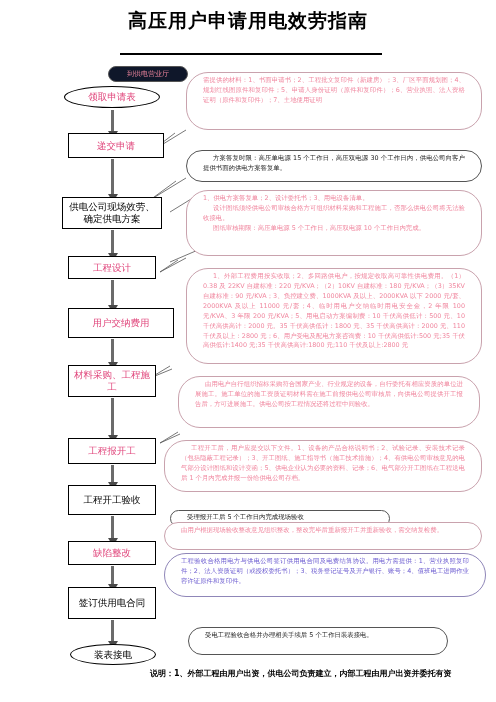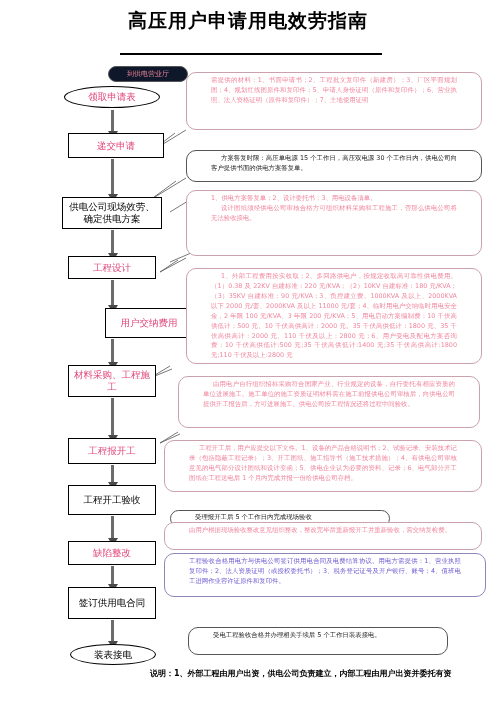--- a/index.html
+++ b/index.html
@@ -57,25 +57,25 @@
     border-left:5px solid transparent;
     border-right:5px solid transparent;
     border-top:8px solid #4a4a4a;
   }
 
   
   .callout{
     position:absolute;
     box-sizing:border-box;
     border:1px solid #555;
-    border-radius:10px;
+    border-radius:22px;
     background:#fff;
     font-size:6.4px;
     line-height:1.55;
-    padding:3px 24px;
+    padding:3px 16px;
     color:#f08098;
     text-align:justify;
   }
   .callout.pink{color:#f0869e;border-color:#c9a2ad;}
   .callout.dark{color:#222;border-color:#555;margin-top:10px;}
   .callout.violet{color:#6b5bd0;border-color:#8f86b8;}
   .callout .indent{text-indent:10px;display:block;}
 
   
   .bubble{
@@ -145,21 +145,21 @@
   <div class="node rect black" style="left:62px;top:197px;width:100px;height:32px;">
     <span>供电公司现场效劳、确定供电方案</span>
   </div>
   <div class="arrow" style="left:111px;top:230px;height:24px;"></div>
 
   <div class="node rect red" style="left:68px;top:256px;width:88px;height:23px;">
     <span>工程设计</span>
   </div>
   <div class="arrow" style="left:111px;top:280px;height:26px;"></div>
 
-  <div class="node rect red" style="left:68px;top:308px;width:88px;height:30px;margin-left:37px;">
+  <div class="node rect red" style="left:68px;top:308px;width:106px;height:30px;">
     <span>用户交纳费用</span>
   </div>
   <div class="arrow" style="left:111px;top:339px;height:24px;"></div>
 
   <div class="node rect red" style="left:68px;top:365px;width:88px;height:32px;">
     <span>材料采购、工程施工</span>
   </div>
   <div class="arrow" style="left:111px;top:398px;height:38px;"></div>
 
   <div class="node rect red" style="left:68px;top:438px;width:88px;height:26px;">
@@ -194,20 +194,21 @@
     <span>需提供的材料：1、书面申请书；2、工程批文复印件（新建房）；3、厂区平面规划图；4、规划红线图原件和复印件；5、申请人身份证明（原件和复印件）；6、营业执照、法人资格证明（原件和复印件）；7、土地使用证明</span>
   </div>
 
   <div class="callout dark" style="left:186px;top:140px;width:296px;height:32px;">
     <span class="indent">方案答复时限：高压单电源 15 个工作日，高压双电源 30 个工作日内，供电公司向客户提供书面的供电方案答复单。</span>
   </div>
 
   <div class="callout pink" style="left:186px;top:190px;width:296px;height:66px;">
     <span>1、供电方案答复单；2、设计委托书；3、用电设备清单。</span>
     <span class="indent">设计图纸须经供电公司审核合格方可组织材料采购和工程施工，否那么供电公司将无法验收接电。</span>
+    <span class="indent">图纸审核期限：高压单电源 5 个工作日，高压双电源 10 个工作日内完成。</span>
   </div>
 
   <div class="callout pink" style="left:186px;top:268px;width:296px;height:96px;">
     <span class="indent">1、外部工程费用按实收取；2、多回路供电户，按规定收取高可靠性供电费用。（1）0.38 及 22KV 自建标准：220 元/KVA；（2）10KV 自建标准：180 元/KVA；（3）35KV 自建标准：90 元/KVA；3、负控建立费、1000KVA 及以上、2000KVA 以下 2000 元/套、2000KVA 及以上 11000 元/套；4、临时用电户交纳临时用电安全金，2 年限 100 元/KVA、3 年限 200 元/KVA；5、用电启动方案编制费：10 千伏高供低计：500 元、10 千伏高供高计：2000 元。35 千伏高供低计：1800 元、35 千伏高供高计：2000 元、110 千伏及以上：2800 元；6、用户受电及配电方案咨询费：10 千伏高供低计:500 元;35 千伏高供低计:1400 元;35 千伏高供高计:1800 元;110 千伏及以上:2800 元</span>
   </div>
 
   <div class="callout pink" style="left:178px;top:376px;width:302px;height:52px;">
     <span class="indent">由用电户自行组织招标采购符合国家产业、行业规定的设备，自行委托有相应资质的单位进展施工。施工单位的施工资质证明材料需在施工前报供电公司审核后，向供电公司提供开工报告后，方可进展施工。供电公司按工程情况还将过程中间验收。</span>
   </div>
 

